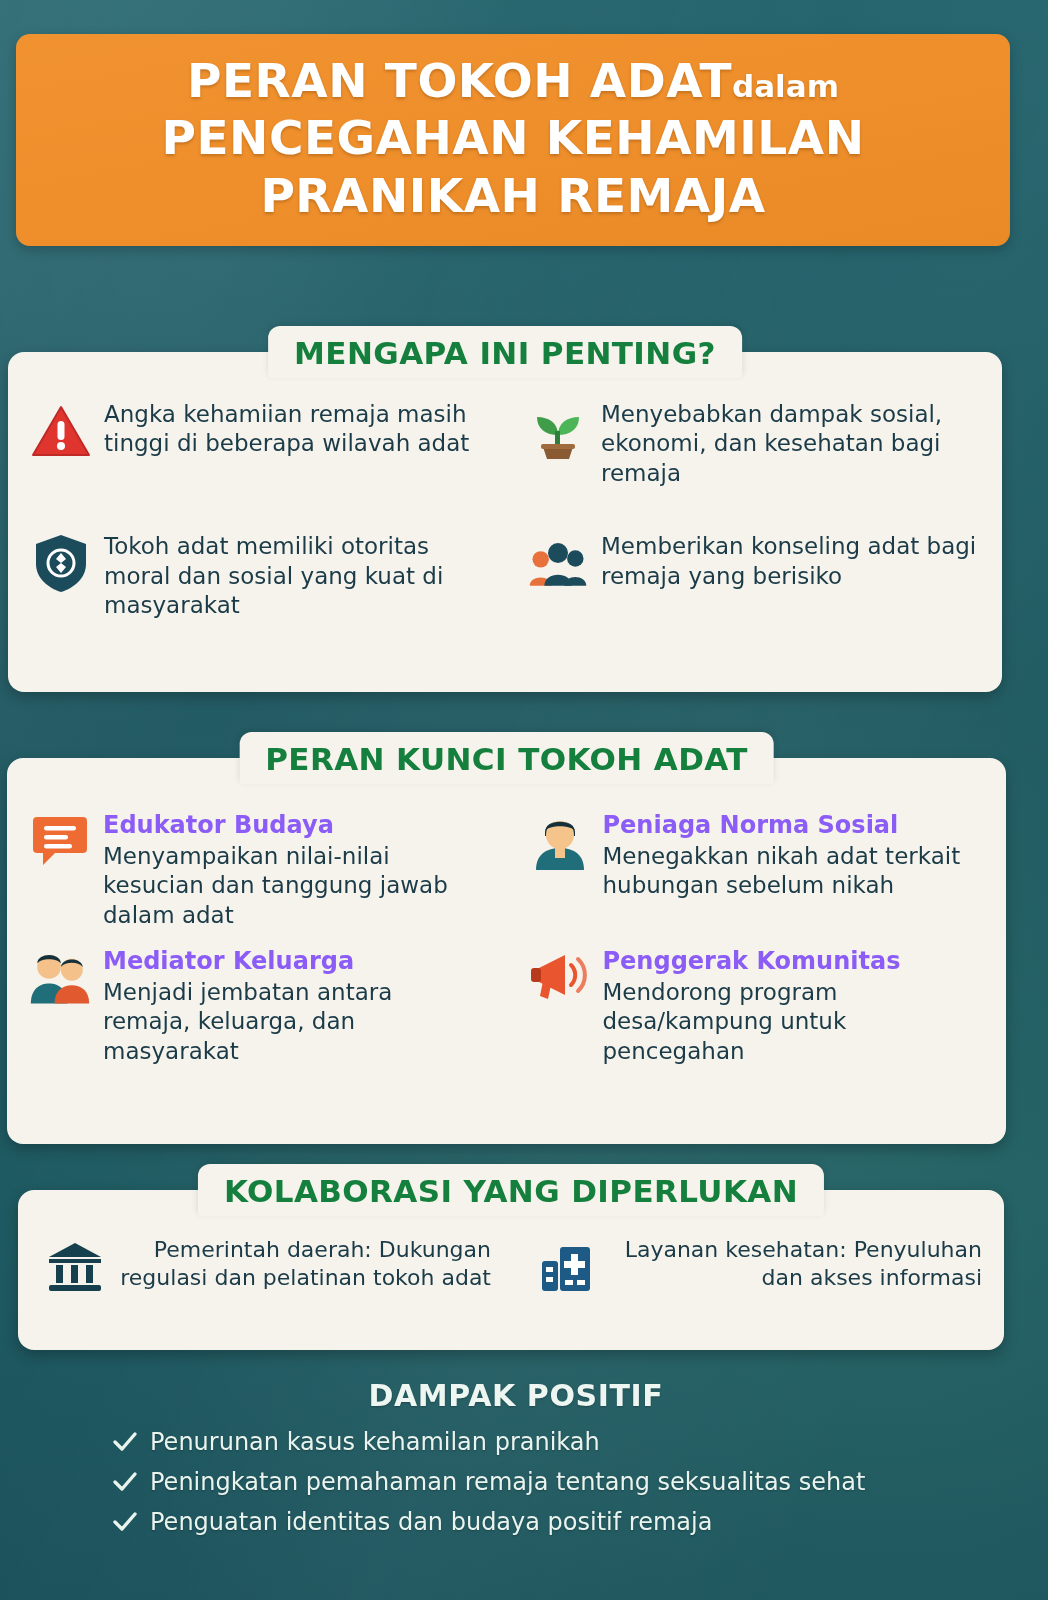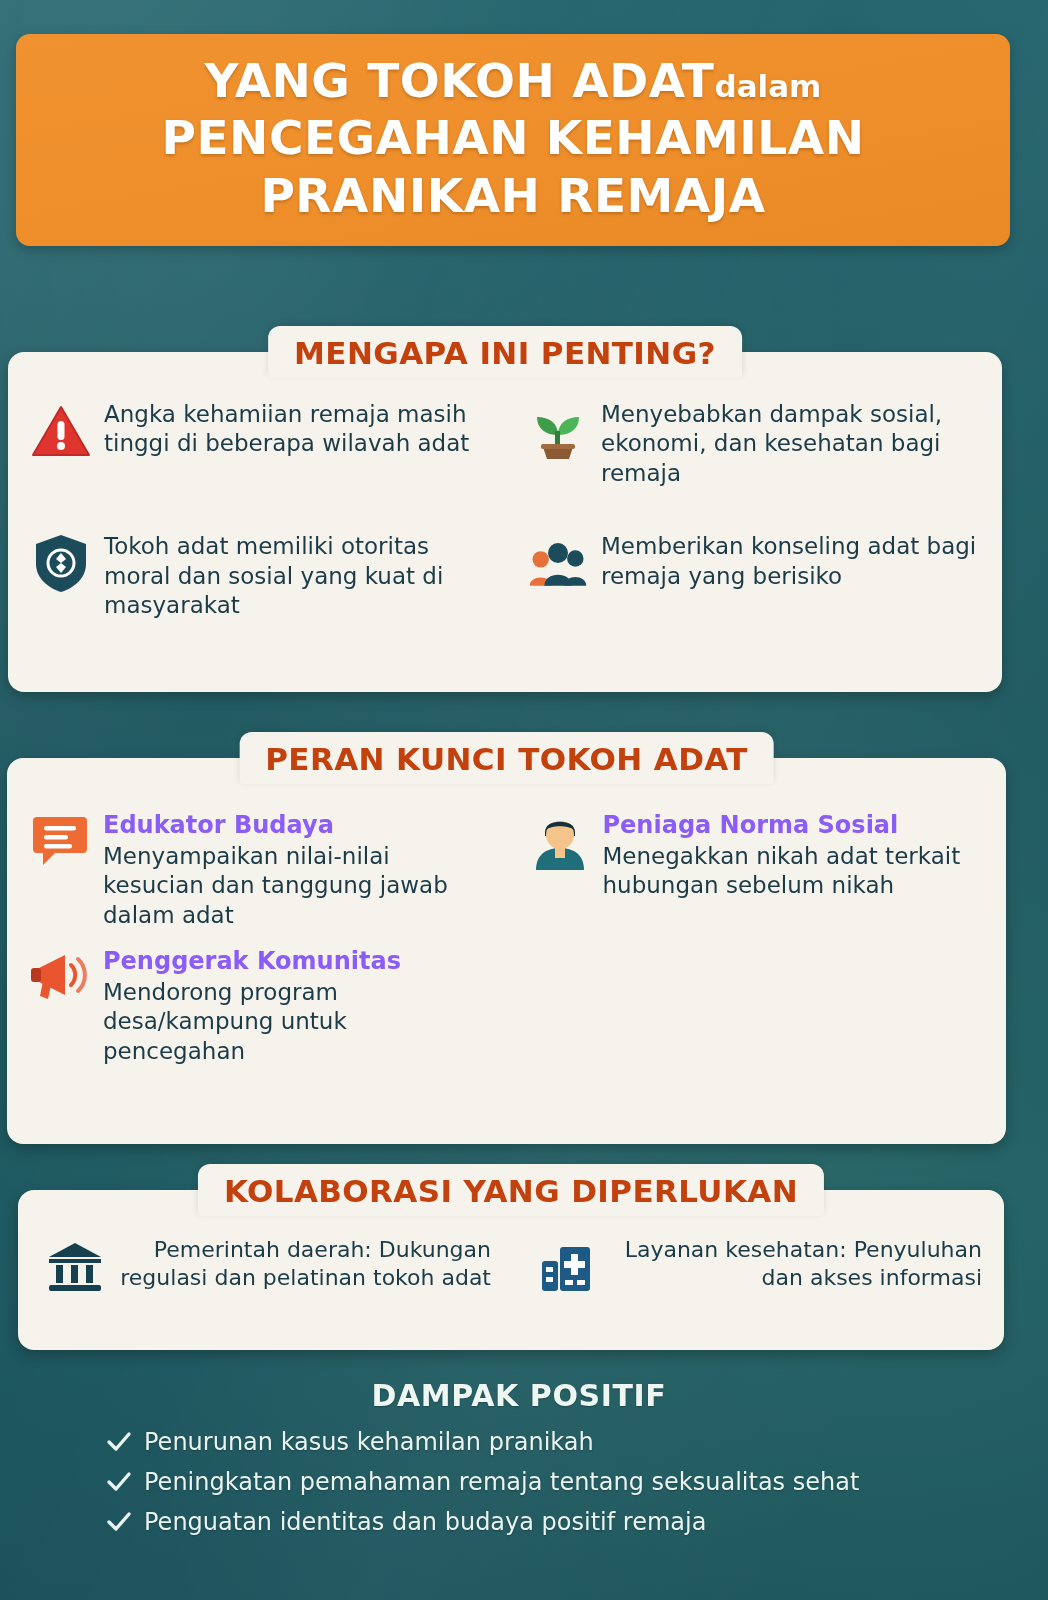--- a/index.html
+++ b/index.html
@@ -70,21 +70,21 @@
     top: -26px; left: 50%;
     transform: translateX(-50%);
     background: #f5f3ec;
     border-radius: 12px 12px 4px 4px;
     padding: 9px 26px 7px 26px;
     box-shadow: 0 -2px 6px rgba(0,0,0,0.10);
     white-space: nowrap;
   }
   .card-title {
     margin: 0;
-    color: #c2410c;
+    color: #15803d;
     font-size: 31px;
     font-weight: bold;
     letter-spacing: 0.4px;
   }
   .grid2 {
     display: grid;
     grid-template-columns: 1fr 1fr;
     column-gap: 14px;
     row-gap: 18px;
     padding: 48px 22px 20px 22px;
@@ -120,34 +120,34 @@
   #roles { left: 7px; right: 42px; top: 758px; height: 386px; }
   #roles .grid2 { row-gap: 16px; padding-top: 52px; }
   
   #collab { left: 18px; right: 44px; top: 1190px; height: 160px; }
   #collab .grid2 { padding: 46px 22px 14px 26px; text-align: right; }
   #collab .item .txt { font-size: 22px; line-height: 1.25; }
 
   
   .impact {
     position: absolute;
-    left: 34px; right: 44px; top: 1378px;
+    left: 28px; right: 44px; top: 1378px;
     text-align: center;
   }
   .impact h2 {
     margin: 0 0 12px 0;
     color: #eef6f2;
     font-size: 30px;
     font-weight: bold;
     letter-spacing: 0.6px;
     text-shadow: 0 1px 2px rgba(0,0,0,0.25);
   }
   .impact ul {
     list-style: none;
-    margin: 0; padding: 0 0 0 72px;
+    margin: 12px; padding: 0 0 0 72px;
     text-align: right;
   }
   .impact li {
     display: flex;
     align-items: center;
     gap: 12px;
     color: #eaf4ef;
     font-size: 24px;
     line-height: 1.45;
     margin-bottom: 5px;
@@ -158,21 +158,21 @@
 </head>
 <body>
 
 <div class="bg-texture"></div>
 <div class="sheen"></div>
 
 <div class="page">
 
   <div class="header">
     <h1>
-      <span>YANG TOKOH ADAT</span><span class="small">dalam</span><br>
+      <span>PERAN TOKOH ADAT</span><span class="small">dalam</span><br>
       <span>PENCEGAHAN KEHAMILAN</span><br>
       <span>PRANIKAH REMAJA</span>
     </h1>
   </div>
 
   <div class="card" id="why">
     <div class="card-title-wrap">
       <h2 class="card-title">MENGAPA INI PENTING?</h2>
     </div>
     <div class="grid2">
@@ -253,20 +253,33 @@
             <path d="M14 22 C14 8 44 8 44 22 v4 H14 z" fill="#15303a"></path>
             <circle cx="29" cy="25" r="14" fill="#f5c48b"></circle>
             <path d="M15 20 C16 9 42 9 43 20 C38 15 20 15 15 20 z" fill="#15303a"></path>
             <path d="M5 60 C5 44 16 38 29 38 C42 38 53 44 53 60 z" fill="#1f6e79"></path>
             <path d="M24 38 h10 v10 h-10 z" fill="#f5c48b"></path>
           </svg>
         </span>
         <span class="txt"><span class="lead">Peniaga Norma Sosial</span><span>Menegakkan nikah adat terkait hubungan sebelum nikah</span></span>
       </div>
 
+      <div class="item">
+        <span class="ico">
+          <svg width="68" height="62" viewBox="0 0 68 62">
+            <circle cx="22" cy="20" r="13" fill="#f3c189"></circle>
+            <path d="M9 16 C10 4 34 4 35 16 C30 10 14 10 9 16 z" fill="#15303a"></path>
+            <path d="M2 60 C2 44 12 38 22 38 C32 38 42 44 42 60 z" fill="#1f6e79"></path>
+            <circle cx="47" cy="23" r="12" fill="#f3c189"></circle>
+            <path d="M35 20 C36 9 58 9 59 20 C54 14 40 14 35 20 z" fill="#15303a"></path>
+            <path d="M28 60 C28 46 37 40 47 40 C57 40 66 46 66 60 z" fill="#e0592f"></path>
+          </svg>
+        </span>
+        <span class="txt"><span class="lead">Mediator Keluarga</span><span>Menjadi jembatan antara remaja, keluarga, dan masyarakat</span></span>
+      </div>
 
       <div class="item">
         <span class="ico">
           <svg width="62" height="56" viewBox="0 0 62 56">
             <path d="M8 20 L36 6 V46 L8 32 Z" fill="#e8552f"></path>
             <rect x="2" y="19" width="10" height="14" rx="3" fill="#b8391c"></rect>
             <path d="M14 32 l8 4 -3 14 -8 -3 z" fill="#e8552f"></path>
             <path d="M42 16 a14 14 0 0 1 0 20" fill="none" stroke="#e8552f" stroke-width="4" stroke-linecap="round"></path>
             <path d="M49 10 a22 22 0 0 1 0 32" fill="none" stroke="#e8552f" stroke-width="4" stroke-linecap="round" opacity="0.75"></path>
           </svg>

